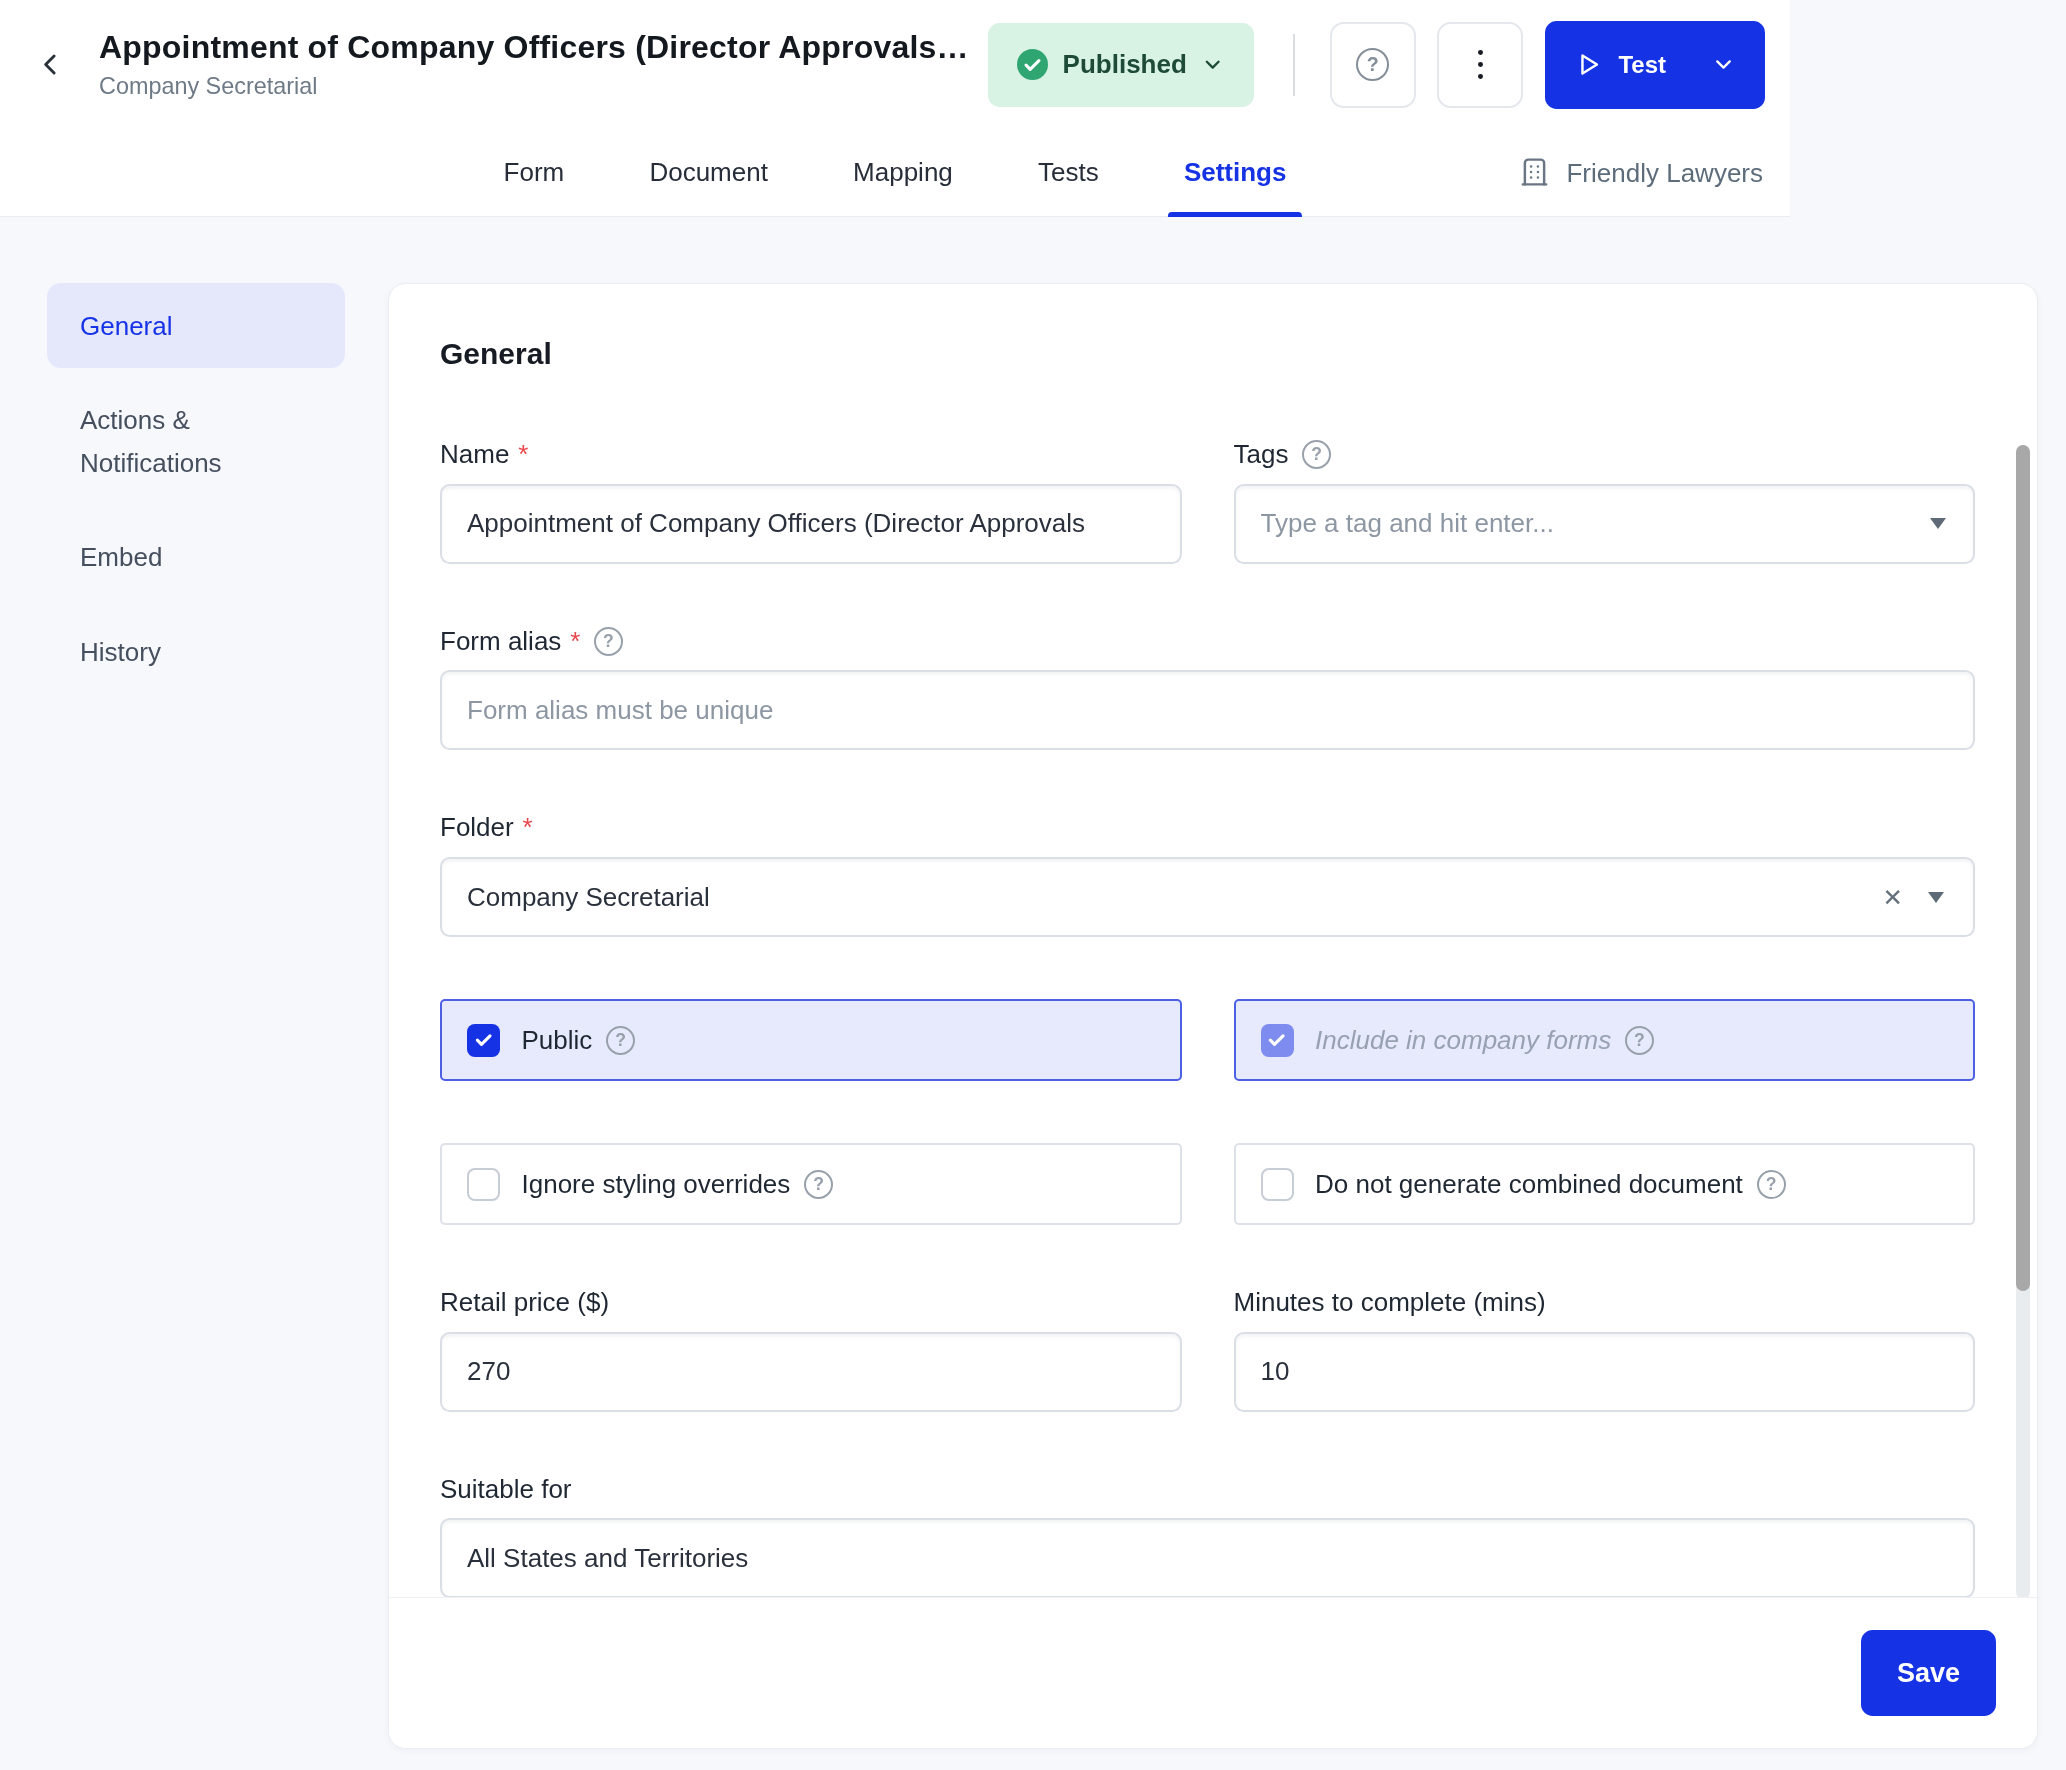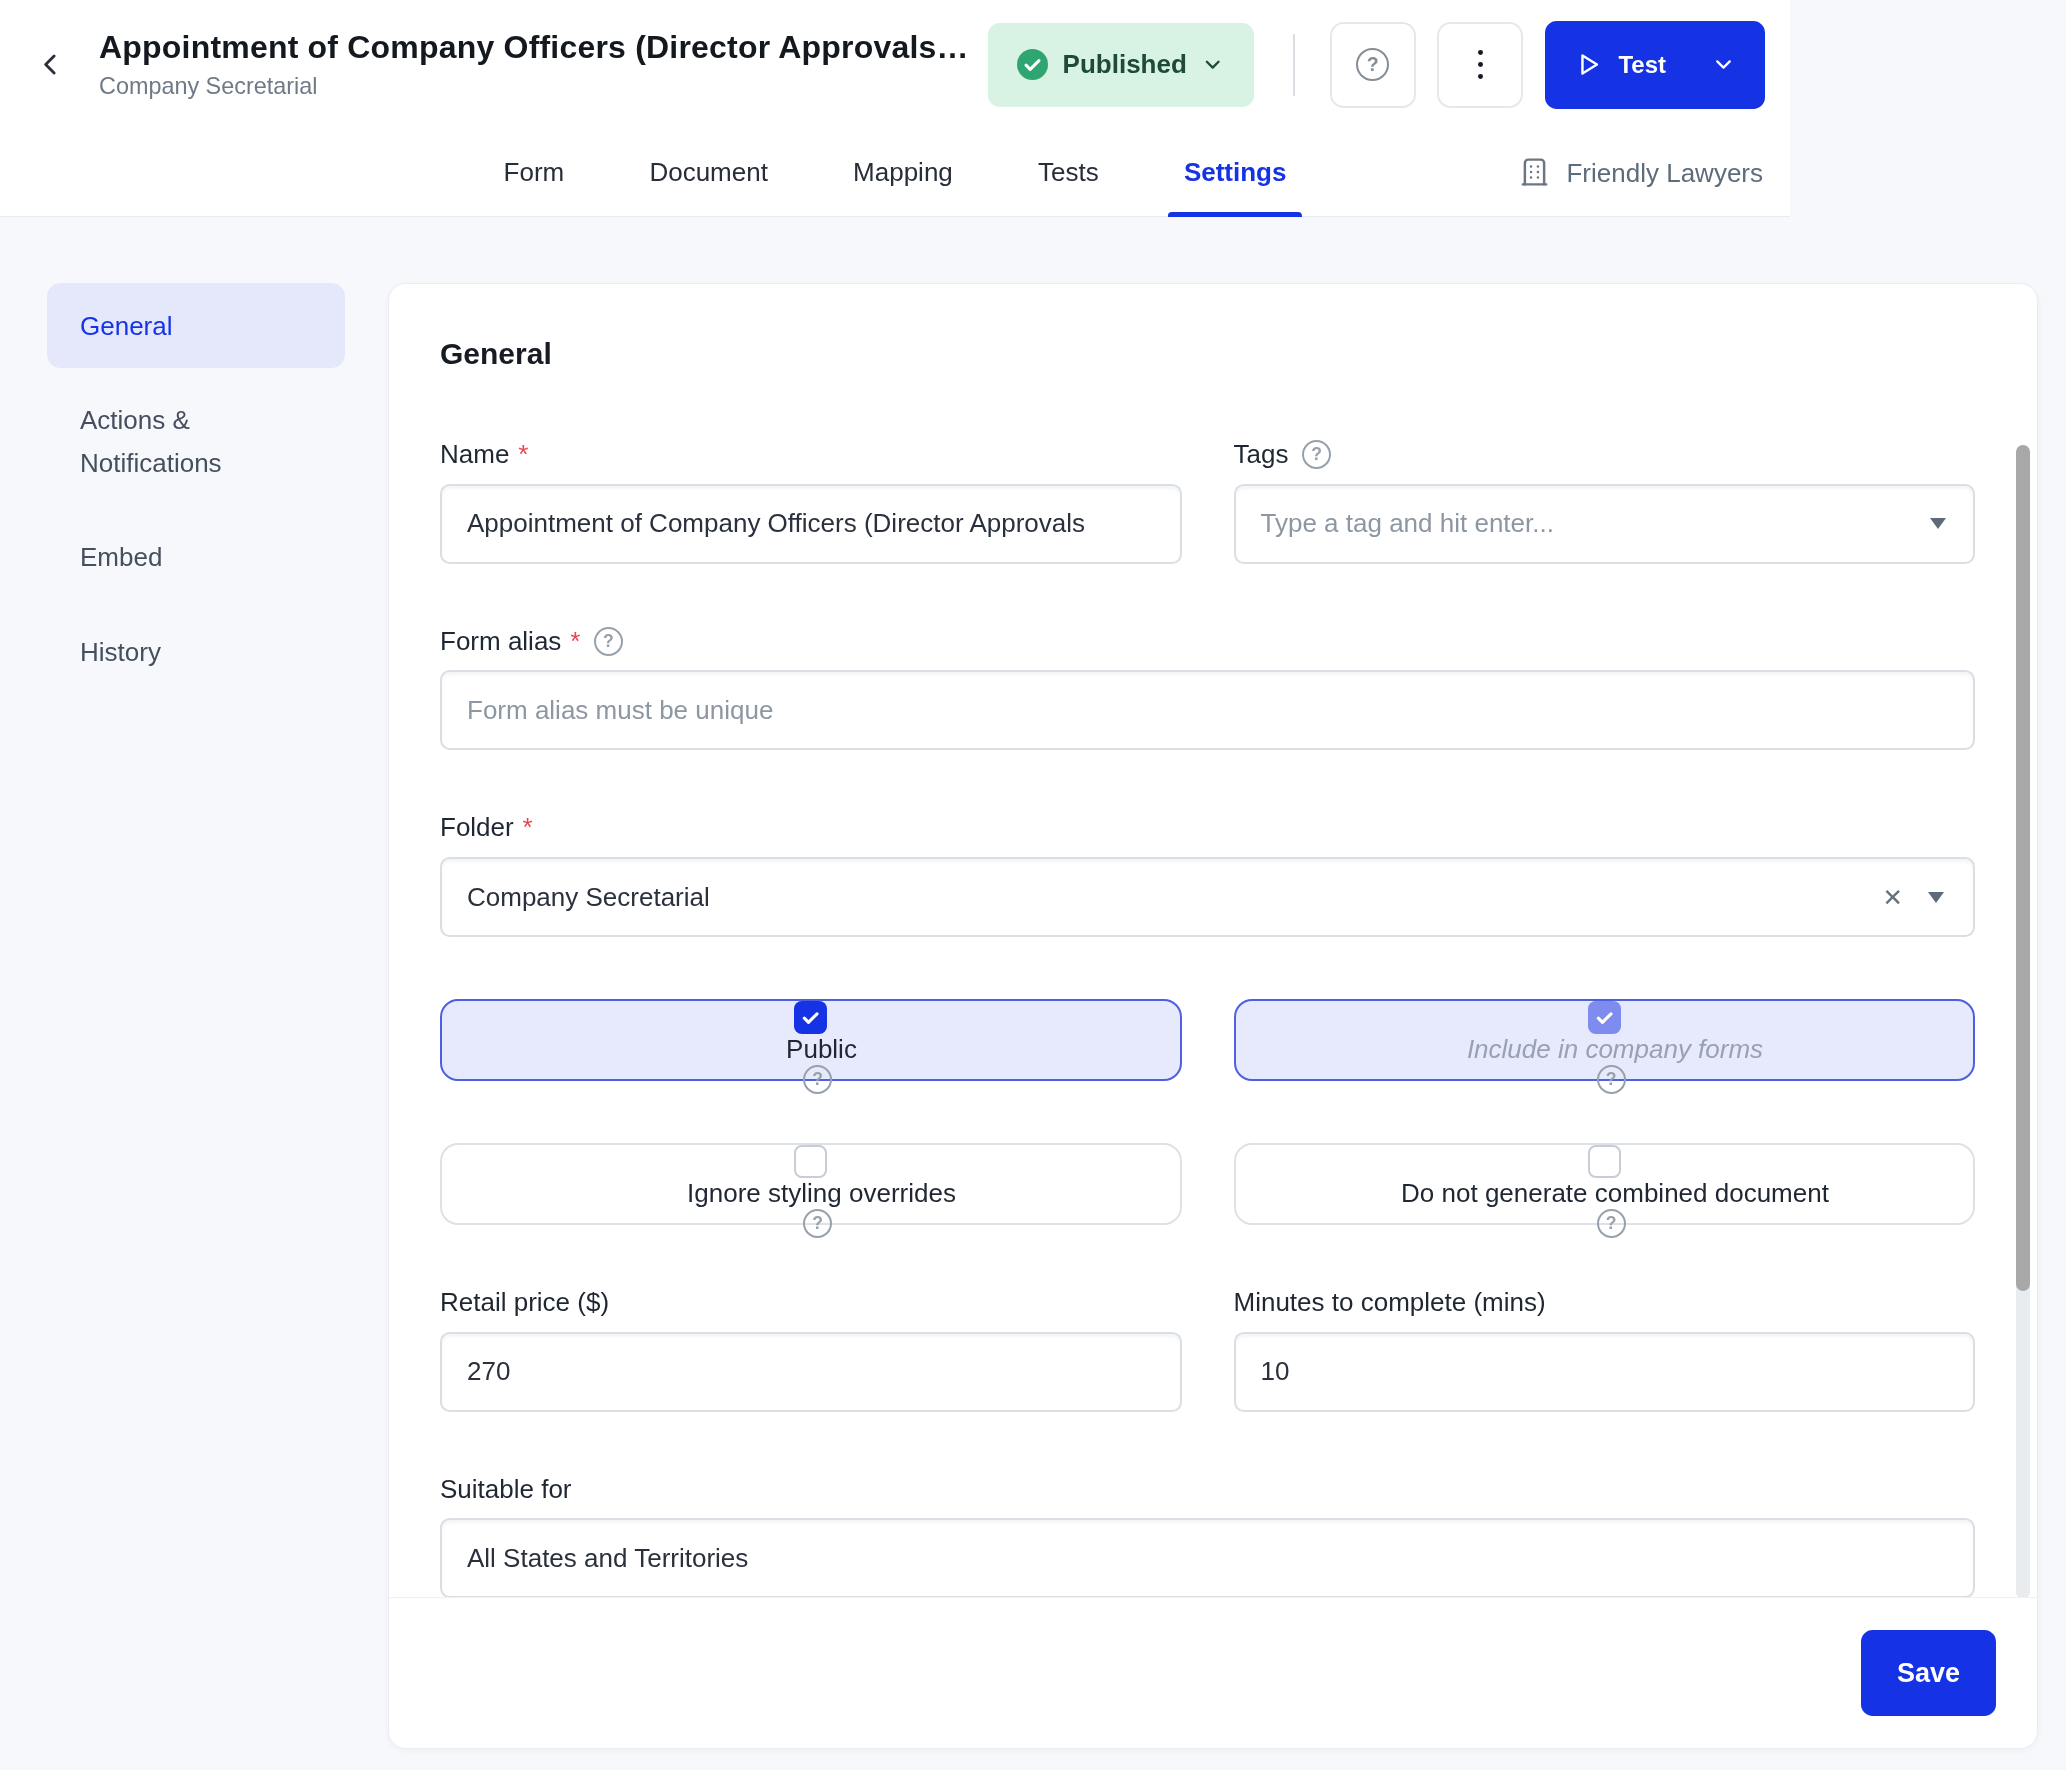--- a/index.html
+++ b/index.html
@@ -54,21 +54,21 @@
   .text-input { width:100%; height:80px; border:2px solid #dadfe6; border-radius:9.8px; background:#fff; padding:0 25px; font-size:26px; color:#2a313d; font-family:"Liberation Sans", sans-serif; box-shadow:inset 0 2.9px 2.9px rgba(40,50,70,0.05); outline:none; }
   .text-input::placeholder { color:#8d97a3; }
   .input-wrap .text-input { padding-right:78px; }
   .caret-down { position:absolute; right:29px; top:50%; margin-top:-5.9px; width:0; height:0; border-left:8.8px solid transparent; border-right:8.8px solid transparent; border-top:11.7px solid #5e6a77; }
   .select-box { display:flex; align-items:center; height:80px; border:2px solid #dadfe6; border-radius:9.8px; background:#fff; padding:0 29px 0 25px; box-shadow:inset 0 2.9px 2.9px rgba(40,50,70,0.05); cursor:pointer; }
   .select-value { flex:1; font-size:26px; color:#2a313d; }
   .clear-x { font-size:24.4px; color:#66717e; margin-right:25px; cursor:pointer; }
   .clear-x::before { content:"\2715"; }
   .select-box .caret-inline { width:0; height:0; border-left:8.8px solid transparent; border-right:8.8px solid transparent; border-top:11.7px solid #5e6a77; }
   
-  .check-card { height:82px; border-radius:18px; display:flex; align-items:center; padding:0 25px;flex-direction:column; }
+  .check-card { height:82px; border-radius:5px; display:flex; align-items:center; padding:0 25px; }
   .check-card.on { background:#e7eafc; border:2px solid #4d5fe3; }
   .check-card.off { background:#fff; border:2px solid #dde2e8; }
   .checkbox { width:33px; height:33px; border-radius:7.8px; display:flex; align-items:center; justify-content:center; flex:none; cursor:pointer; }
   .checkbox.checked { background:#1533e4; }
   .checkbox.checked.soft { background:#7e8cf0; }
   .checkbox.unchecked { background:#fff; border:2px solid #c7cdd6; }
   .check-label { font-size:26px; color:#1f2733; margin-left:21.5px; }
   .check-card.muted .check-label { color:#97a1b0;font-style:italic; }
   
   .panel-footer { position:absolute; left:0; right:0; bottom:0; height:151px; background:#fff; border-top:1px solid #edf0f4; border-radius:0 0 17.6px 17.6px; }

